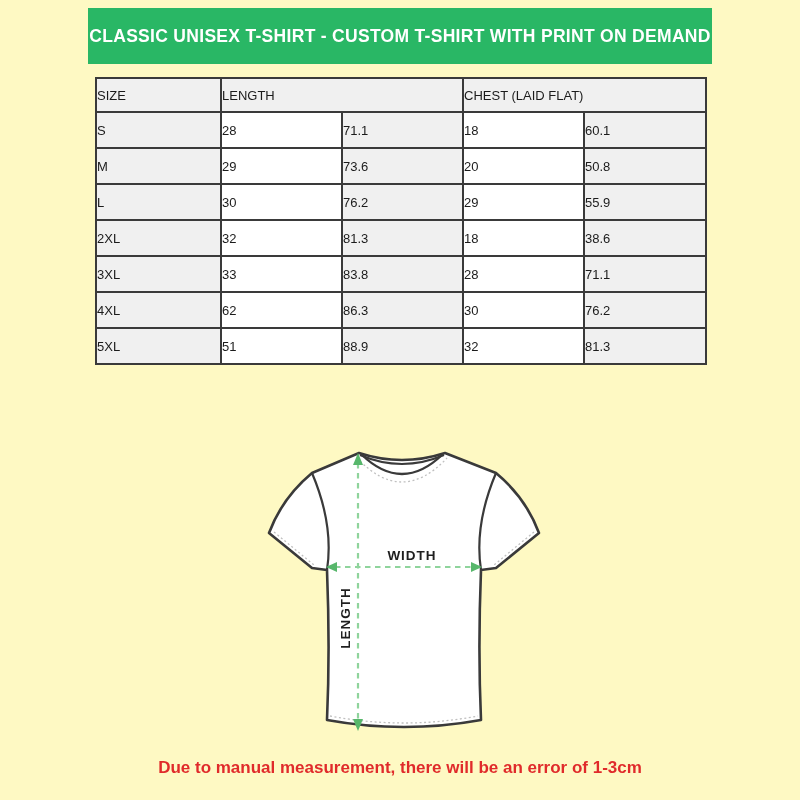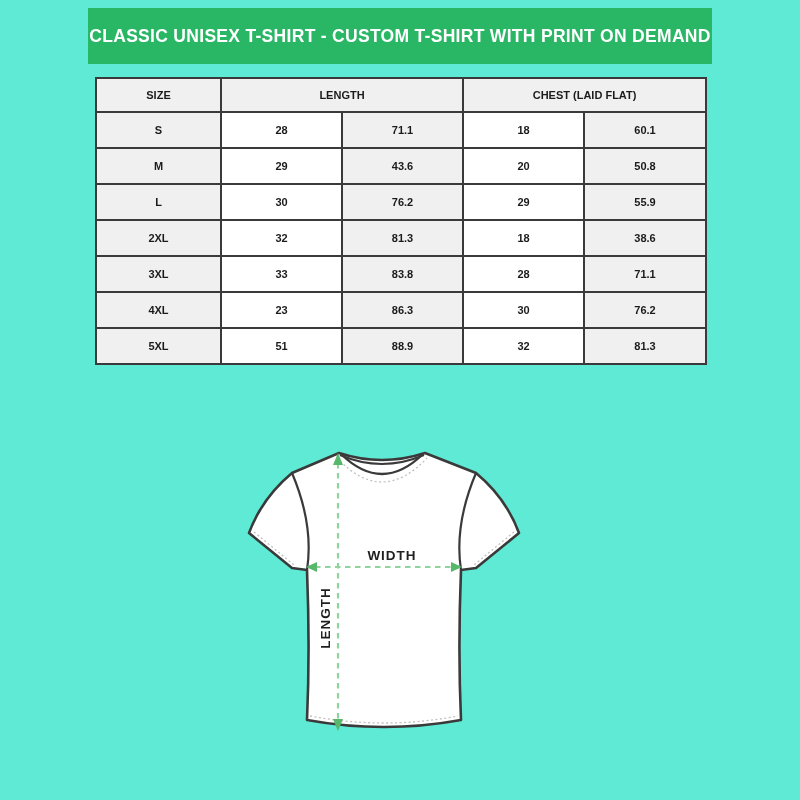--- a/index.html
+++ b/index.html
@@ -1,21 +1,21 @@
 <!DOCTYPE html>
 <html><head>
 <meta charset="utf-8">
 <style>
   * { margin: 0; padding: 0; box-sizing: border-box; }
   html, body { background: #ffffff; }
   .page {
     position: relative;
     width: 800px;
     height: 800px;
-    background: #5eead4;
+    background: #fef9c3;
     font-family: "Liberation Sans", sans-serif;
     overflow: hidden;
   }
   .banner {
     position: absolute;
     left: 88px; top: 8px;
     width: 624px; height: 56px;
     background: #29b765;
     color: #ffffff;
     font-weight: bold;
@@ -27,33 +27,33 @@
   }
   table.size-table {
     position: absolute;
     left: 95px; top: 77px;
     width: 610px;
     border-collapse: collapse;
     table-layout: fixed;
   }
   .size-table th, .size-table td {
     border: 2px solid #3a3a3a;
-    text-align: center;
+    text-align: left;
     vertical-align: middle;
-    font-weight: bold;
-    font-size: 11px;
+    font-weight: normal;
+    font-size: 13px;
     color: #1b1b1b;
     background: #ffffff;
   }
   .size-table thead th { height: 34px; background: #f0f0f0; }
   .size-table tbody td { height: 36px; }
   .size-table td.shade { background: #f0f0f0; }
   .diagram-wrap {
     position: absolute;
-    left: 234px; top: 440px;
+    left: 254px; top: 440px;
     width: 300px; height: 310px;
   }
   .footnote {
     position: absolute;
     left: 0; top: 758px;
     width: 800px;
     text-align: center;
     color: #e02b2b;
     font-weight: bold;
     font-size: 17px;
@@ -85,21 +85,21 @@
       <tr>
         <td class="shade">S</td>
         <td>28</td>
         <td class="shade">71.1</td>
         <td>18</td>
         <td class="shade">60.1</td>
       </tr>
       <tr>
         <td class="shade">M</td>
         <td>29</td>
-        <td class="shade">43.6</td>
+        <td class="shade">73.6</td>
         <td>20</td>
         <td class="shade">50.8</td>
       </tr>
       <tr>
         <td class="shade">L</td>
         <td>30</td>
         <td class="shade">76.2</td>
         <td>29</td>
         <td class="shade">55.9</td>
       </tr>
@@ -112,21 +112,21 @@
       </tr>
       <tr>
         <td class="shade">3XL</td>
         <td>33</td>
         <td class="shade">83.8</td>
         <td>28</td>
         <td class="shade">71.1</td>
       </tr>
       <tr>
         <td class="shade">4XL</td>
-        <td>23</td>
+        <td>62</td>
         <td class="shade">86.3</td>
         <td>30</td>
         <td class="shade">76.2</td>
       </tr>
       <tr>
         <td class="shade">5XL</td>
         <td>51</td>
         <td class="shade">88.9</td>
         <td>32</td>
         <td class="shade">81.3</td>
@@ -168,14 +168,15 @@
 
       <line x1="81" y1="127" x2="219" y2="127" stroke="#8fd49c" stroke-width="2.2" stroke-dasharray="5.5 4.5"></line>
       <polygon points="72,127 83,122 83,132" fill="#57b76b"></polygon>
       <polygon points="228,127 217,122 217,132" fill="#57b76b"></polygon>
 
       <text x="158" y="120" text-anchor="middle" font-family="Liberation Sans, sans-serif" font-size="13.5" font-weight="bold" letter-spacing="1" fill="#1f1f1f">WIDTH</text>
       <text x="91" y="183" transform="rotate(-90 91 178)" text-anchor="middle" font-family="Liberation Sans, sans-serif" font-size="13.5" font-weight="bold" letter-spacing="1" fill="#1f1f1f">LENGTH</text>
     </svg>
   </div>
 
+  <div class="footnote">Due to manual measurement, there will be an error of 1-3cm</div>
 
 </div>
 
 </body></html>

